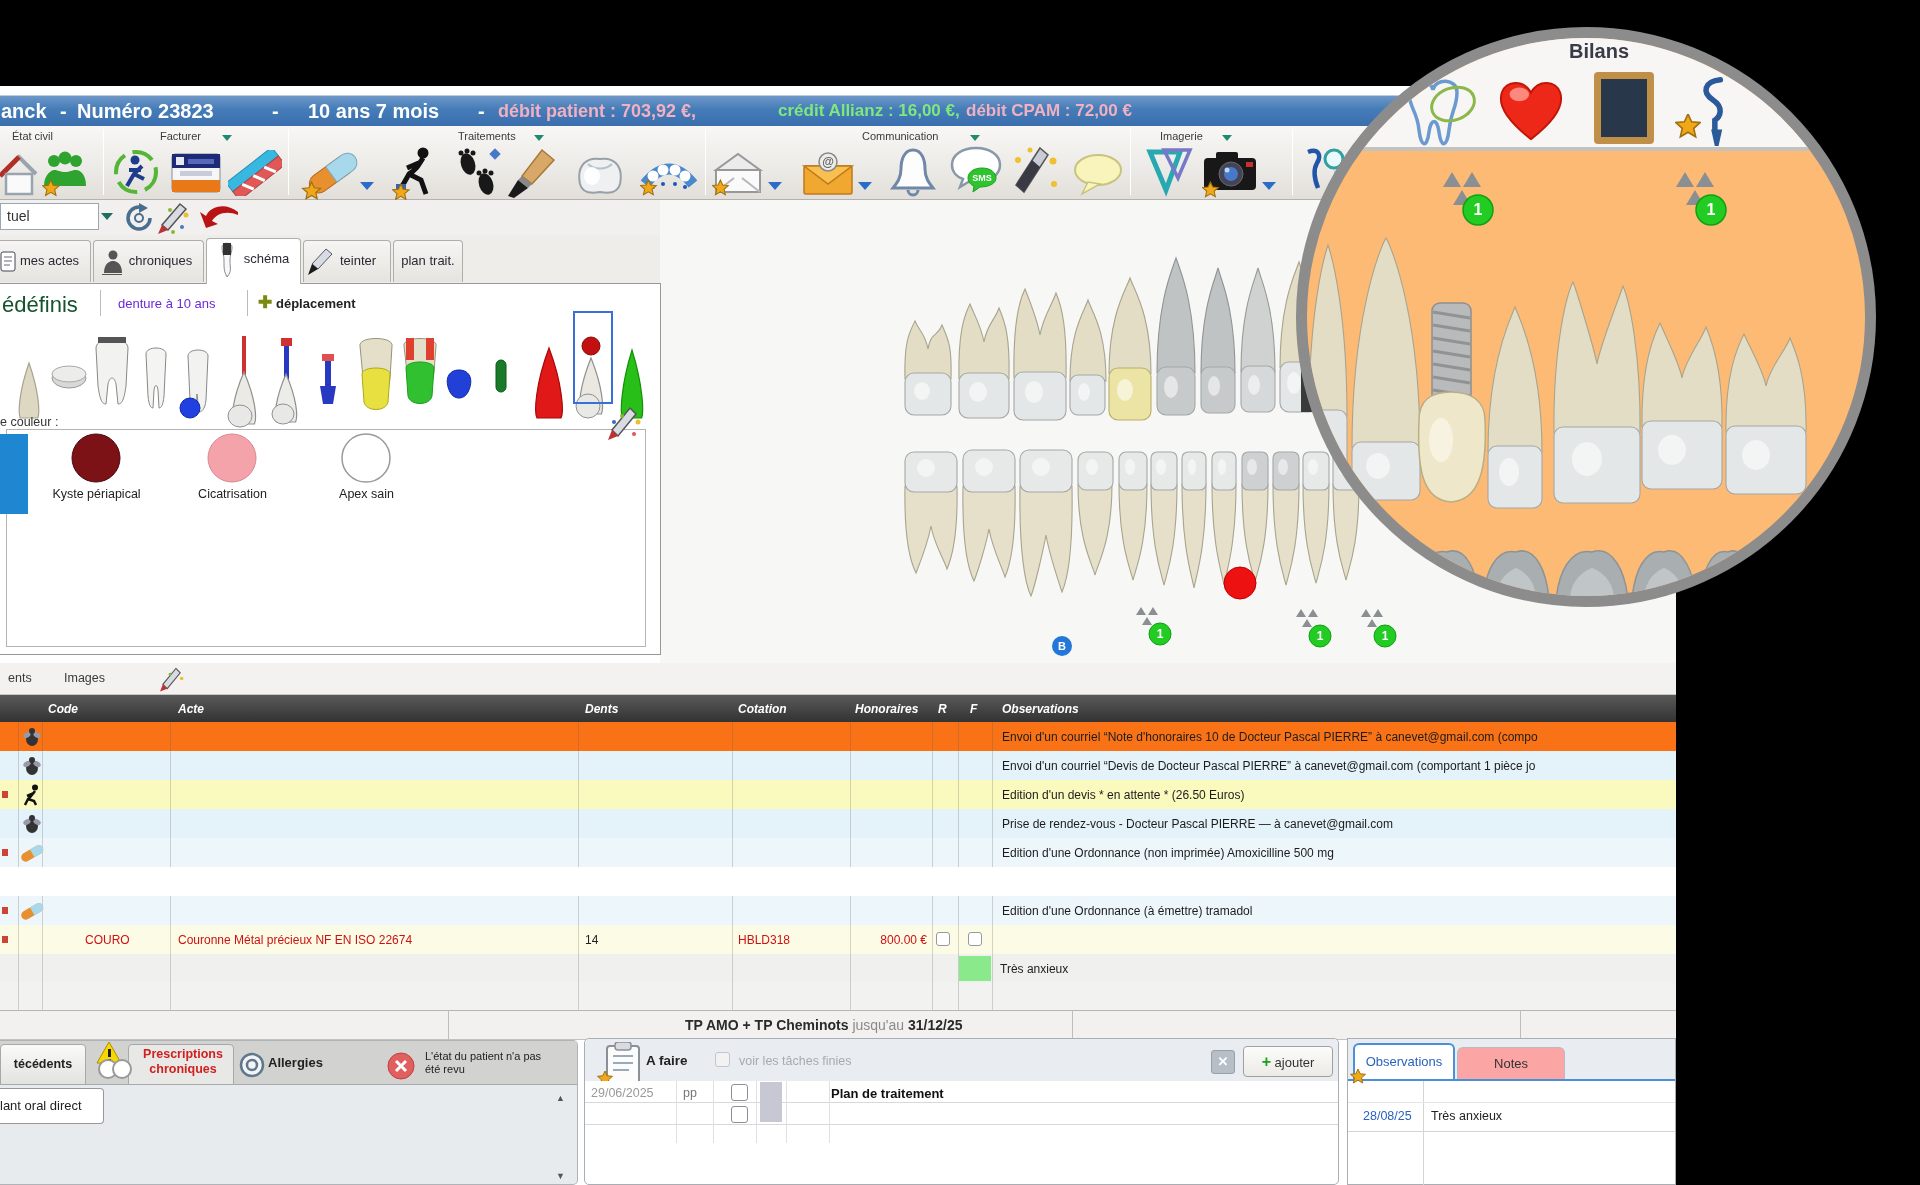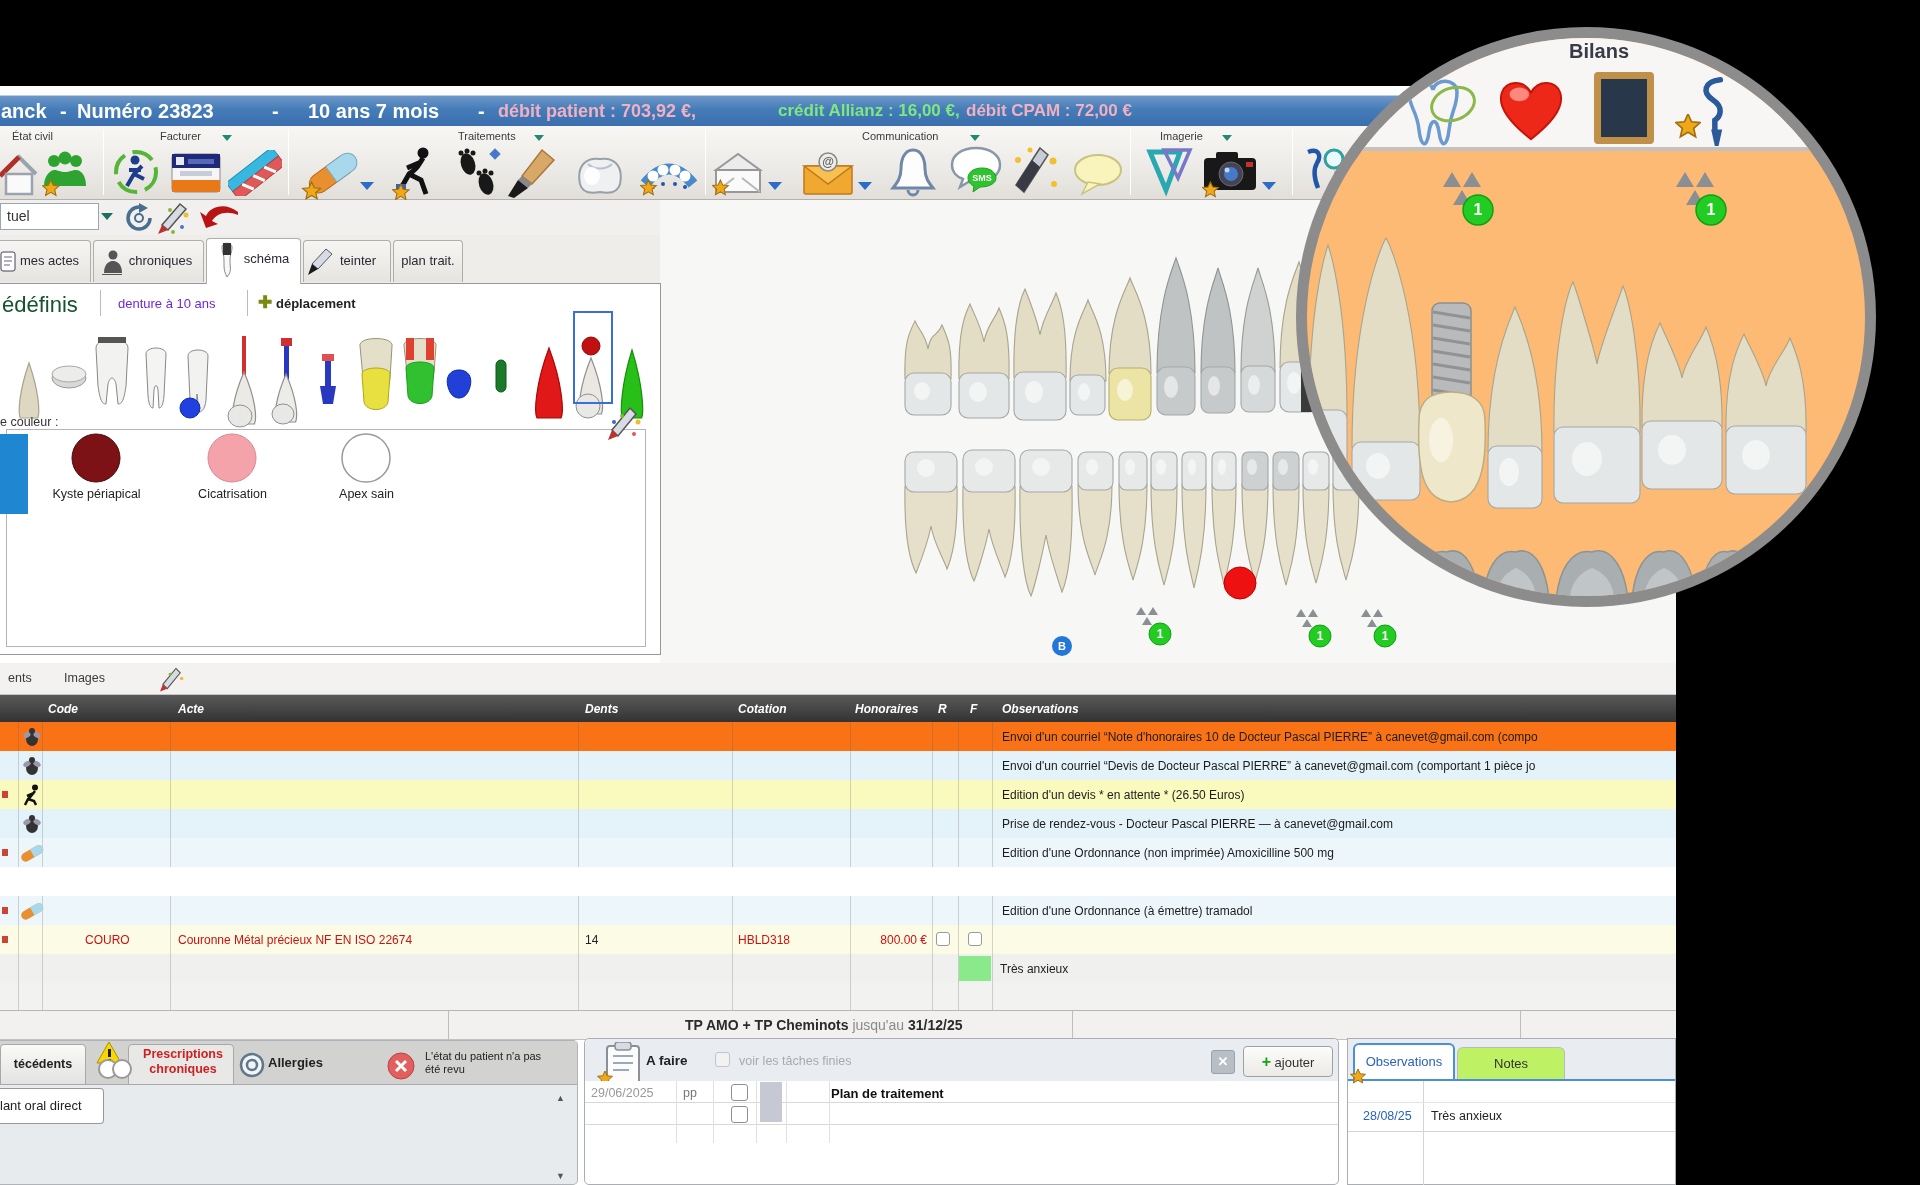--- a/index.html
+++ b/index.html
@@ -659,21 +659,21 @@
     <span class="ab" style="left:98px;top:47px;font-size:12.5px;color:#777">pp</span>
     <div class="chk" style="left:146px;top:45px;width:17px;height:17px"></div>
     <div class="chk" style="left:146px;top:67px;width:17px;height:17px"></div>
     <div class="ab" style="left:175px;top:43px;width:22px;height:40px;background:#c6c9d4"></div>
     <span class="ab" style="left:246px;top:47px;font-size:13px;color:#101010;font-weight:bold">Plan de traitement</span>
   </div>
 
   <div class="ab" style="left:1347px;top:952px;width:329px;height:147px;background:#fff;border:1px solid #a9aeb4">
     <div class="ab" style="left:0;top:0;width:100%;height:42px;background:#e9edf1"></div>
     <div class="ab" style="left:5px;top:4px;width:102px;height:38px;background:#fff;border:2px solid #4a90d9;border-bottom:none;border-radius:6px 6px 0 0;font-size:13px;color:#2a62c0;text-align:center;line-height:34px">Observations</div>
-    <div class="ab" style="left:109px;top:8px;width:108px;height:34px;background:#bef264;border:1px solid #b8bcc0;border-bottom:none;border-radius:6px 6px 0 0;font-size:13px;color:#333;text-align:center;line-height:32px">Notes</div>
+    <div class="ab" style="left:109px;top:8px;width:108px;height:34px;background:#fca5a5;border:1px solid #b8bcc0;border-bottom:none;border-radius:6px 6px 0 0;font-size:13px;color:#333;text-align:center;line-height:32px">Notes</div>
     <div class="ab" style="left:0;top:40px;width:100%;height:2px;background:#4a90d9"></div>
     <svg class="star" style="left:2px;top:30px" viewBox="0 0 16 16">
         <path d="M8 0l2.2 4.8 5.3.5-4 3.5 1.2 5.2L8 11.2 3.3 14l1.2-5.2-4-3.5 5.3-.5z" fill="#f0a818" stroke="#a07010"></path>
       </svg>
     <div class="ab" style="left:75px;top:42px;width:1px;height:105px;background:#d4d4d4"></div>
     <div class="ab" style="left:0;top:63px;width:100%;height:1px;background:#e4e4e4"></div>
     <div class="ab" style="left:0;top:92px;width:100%;height:1px;background:#d4d4d4"></div>
     <span class="ab" style="left:15px;top:70px;font-size:12.5px;color:#2a62c0">28/08/25</span>
     <span class="ab" style="left:83px;top:70px;font-size:12.5px;color:#222">Très anxieux</span>
   </div>

